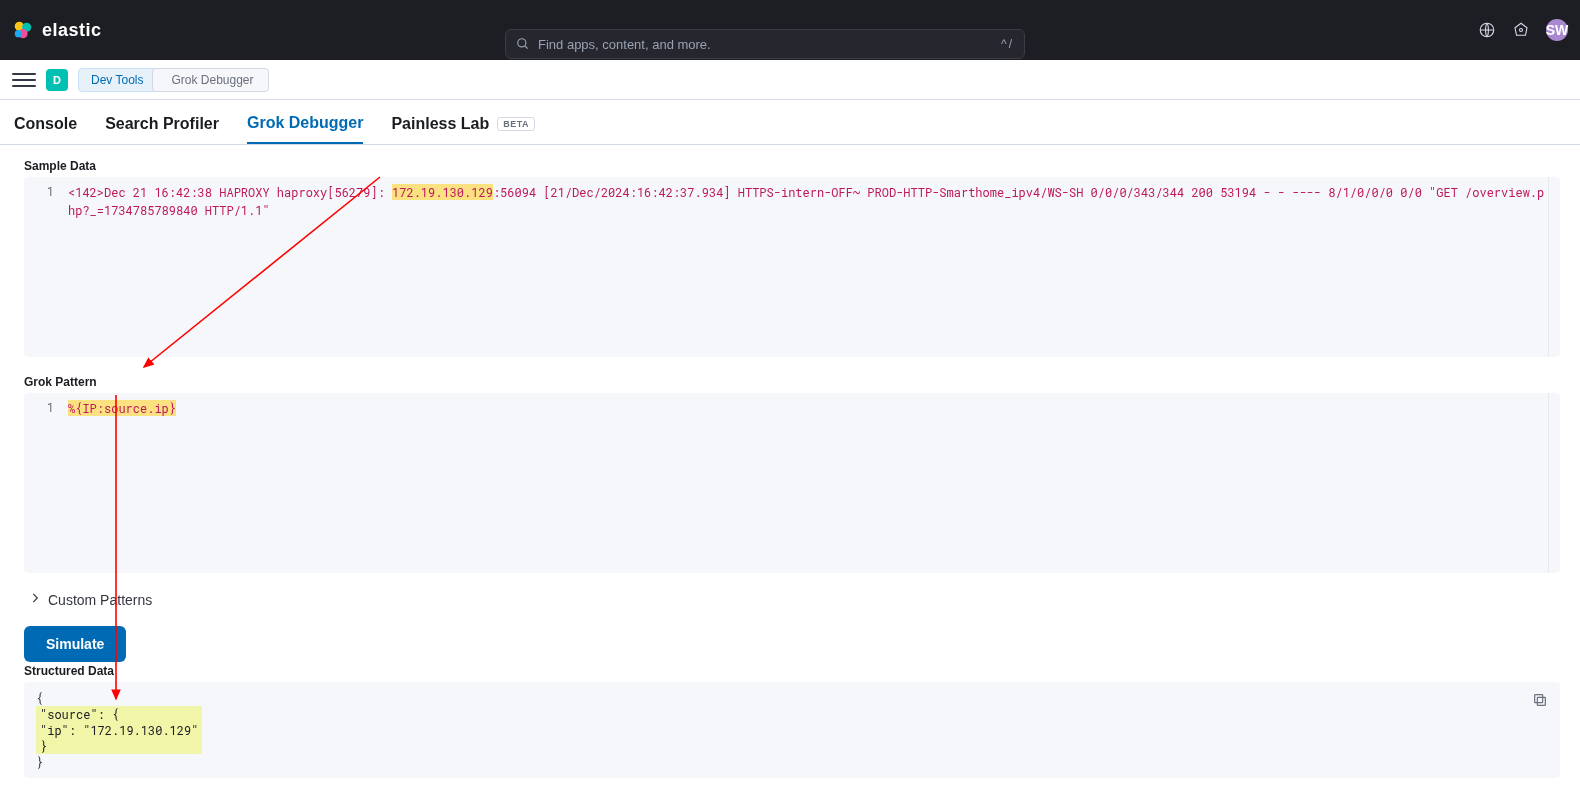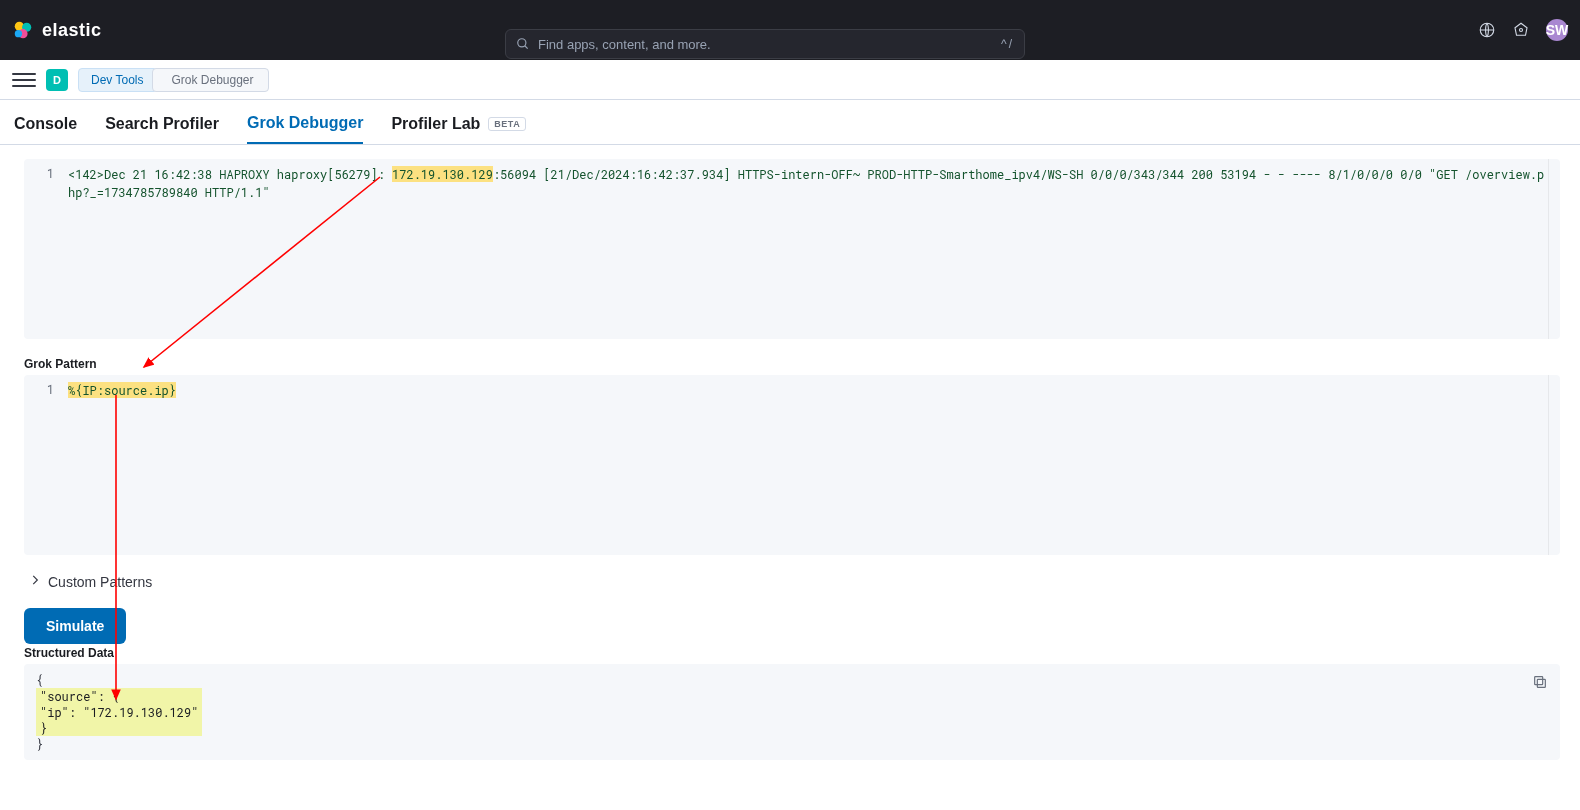--- a/index.html
+++ b/index.html
@@ -25,21 +25,21 @@
   .tabs { display: flex; gap: 28px; padding: 14px 14px 0 14px; border-bottom: 1px solid #d3dae6; }
   .tab { font-size: 16px; font-weight: 700; color: #1a1c21; padding-bottom: 10px; cursor: pointer; display: flex; align-items: center; gap: 8px; }
   .tab.active { color: #006bb4; border-bottom: 2px solid #006bb4; }
   .badge-beta { font-size: 9px; font-weight: 700; color: #69707d; border: 1px solid #d3dae6; border-radius: 3px; padding: 1px 5px; letter-spacing: .5px; }
   .content { padding: 14px 20px 14px 24px; position: relative; }
   .section-label { font-size: 12px; font-weight: 600; color: #1a1c21; margin-bottom: 4px; }
   .editor { background: #f5f7fa; border-radius: 4px; font-family: "Roboto Mono", Menlo, Consolas, monospace; font-size: 12px; display: flex; position: relative; }
   .editor.sample { height: 180px; margin-bottom: 18px; }
   .editor.pattern { height: 180px; margin-bottom: 10px; }
   .gutter { width: 40px; text-align: right; padding: 6px 10px 6px 6px; color: #69707d; user-select: none; }
-  .code { padding: 6px 10px 6px 4px; flex: 1; white-space: pre-wrap; word-break: break-all; line-height: 18px; color: #14532d; }
+  .code { padding: 6px 10px 6px 4px; flex: 1; white-space: pre-wrap; word-break: break-all; line-height: 18px; color: #be185d; }
   .hl { background: #fce181; }
   .scrollmark { position: absolute; top: 0; right: 0; width: 12px; height: 100%; background: transparent; border-left: 1px solid #e6e8eb; }
   .custom-patterns { display: flex; align-items: center; gap: 6px; font-size: 14px; color: #343741; padding: 8px 0 18px 4px; cursor: pointer; }
   .chevron { display: inline-block; }
   .simulate-btn { background: #006bb4; color: #fff; border: none; border-radius: 6px; padding: 10px 22px; font-size: 14px; font-weight: 600; cursor: pointer; margin-bottom: 2px; }
   .output { background: #f5f7fa; border-radius: 4px; font-family: "Roboto Mono", Menlo, Consolas, monospace; font-size: 12px; padding: 8px 12px; line-height: 16px; position: relative; min-height: 70px; }
   .output .outer { color: #343741; }
   .output .hl-block { background: #f1f5a8; display: inline-block; padding: 0 4px; }
   .copy-icon { position: absolute; top: 10px; right: 12px; color: #69707d; cursor: pointer; }
   
@@ -112,27 +112,28 @@
   <div class="tab">
       <span>Console</span>
     </div>
   <div class="tab">
       <span>Search Profiler</span>
     </div>
   <div class="tab active">
       <span>Grok Debugger</span>
     </div>
   <div class="tab">
-    <span>Profiler Lab</span>
+    <span>Painless Lab</span>
     <span class="badge-beta">BETA</span>
   </div>
 </div>
 
 <div class="content">
 
+  <div class="section-label">Sample Data</div>
   <div class="editor sample">
     <div class="gutter"><span>1</span></div>
     <div class="code"><span>&lt;142&gt;Dec 21 16:42:38 HAPROXY haproxy[56279]: </span><span class="hl">172.19.130.129</span><span>:56094 [21/Dec/2024:16:42:37.934] HTTPS-intern-OFF~ PROD-HTTP-Smarthome_ipv4/WS-SH 0/0/0/343/344 200 53194 - - ---- 8/1/0/0/0 0/0 "GET /overview.php?_=1734785789840 HTTP/1.1"</span></div>
     <div class="scrollmark"></div>
   </div>
 
   <div class="section-label">Grok Pattern</div>
   <div class="editor pattern">
     <div class="gutter"><span>1</span></div>
     <div class="code"><span class="hl">%{IP:source.ip}</span></div>

